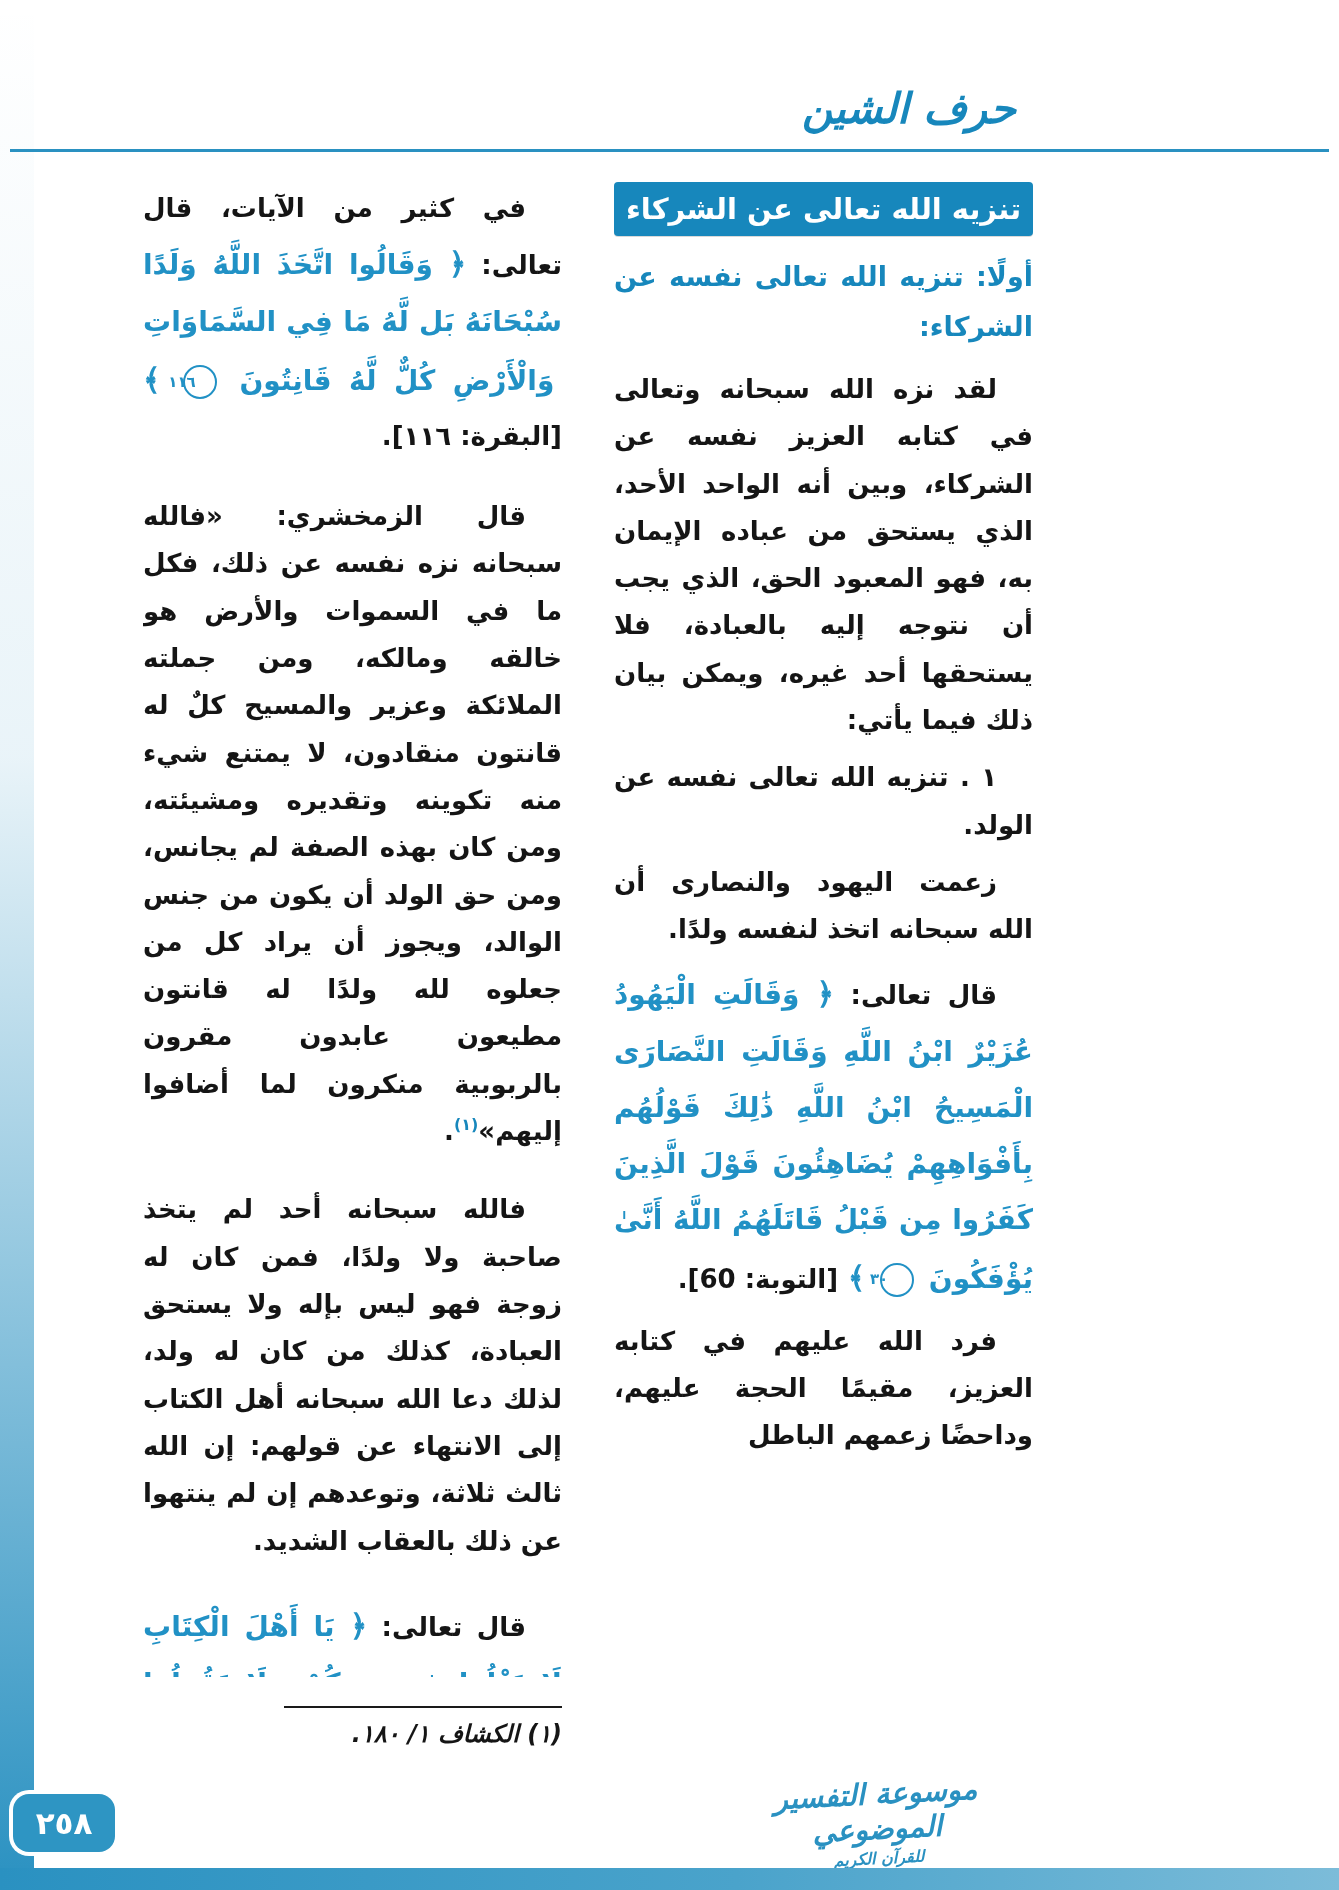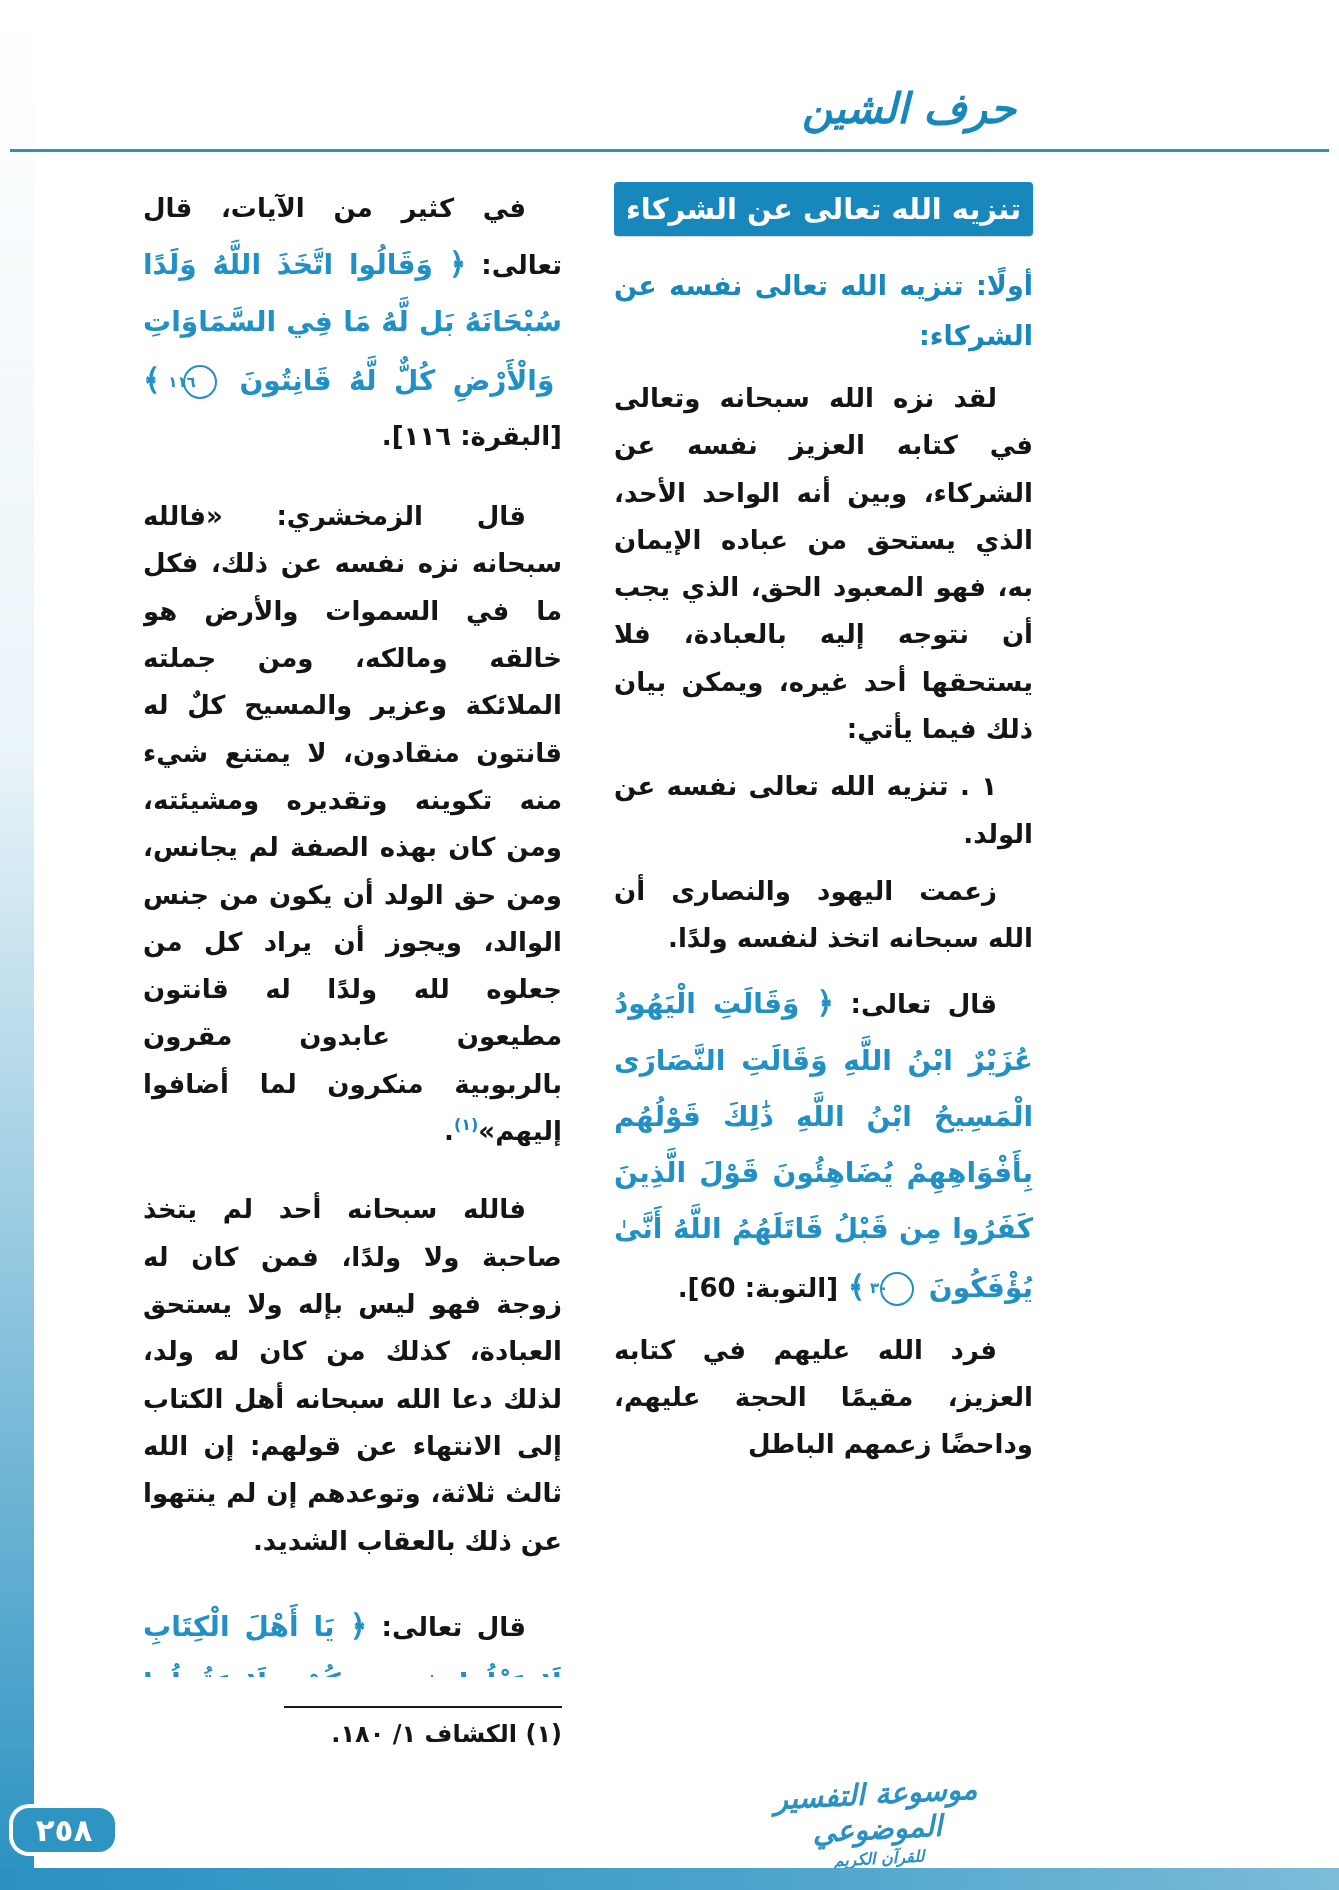--- a/index.html
+++ b/index.html
@@ -36,21 +36,21 @@
 
   .body-par {
     font-size:26px; font-weight:700; line-height:1.82;
     text-align:justify; color:#151515; margin-bottom:10px;
   }
   .indent { text-indent:36px; }
 
   .section-box {
     background:#1787bc; color:#ffffff; text-align:center;
     font-size:29px; font-weight:700;
-    padding:10px 6px; border-radius:4px; margin-bottom:25px;
+    padding:10px 6px; border-radius:4px; margin-bottom:16px;
     box-shadow:0 1px 0 rgba(0,0,0,0.15);
   }
   .blue-subheading {
     color:#1787bc; font-size:27px; font-weight:700;
     line-height:1.85; text-align:justify; margin:12px 0 14px 0;
   }
 
   .quran { color:#2191c5; font-weight:700; }
   .quran-par { line-height:2.0; }
   .quran-large { font-size:28px; }
@@ -65,33 +65,33 @@
 
   .fn-sup {
     color:#1787bc; font-size:16px; font-weight:700;
     vertical-align:super; line-height:0;
   }
 
   .verse-clip { flex:1 1 auto; min-height:0; overflow:hidden; }
 
   .footnote-area { margin-top:auto; flex:0 0 auto; padding-top:8px; }
   .footnote-rule { width:278px; height:2px; background:#1a1a1a; margin-bottom:12px; }
-  .footnote { font-size:24px; font-weight:700; text-align:right; color:#151515; }
+  .footnote { font-size:24px; font-weight:700; text-align:right; color:#151515;font-style:italic; }
 
   
   .stamp {
     position:absolute; bottom:22px; right:352px; width:220px;
     text-align:center; color:#2a91c1; transform:rotate(-3deg);
   }
   .stamp-line1 { font-size:29px; font-weight:700; font-style:italic; line-height:1.2; }
   .stamp-line2 { font-size:16px; font-weight:700; font-style:italic; margin-top:2px; }
 
   .page-number {
     position:absolute; bottom:38px; left:13px;
-    width:102px; height:44px;
+    width:102px; height:58px;
     background:#2e95c3; color:#ffffff;
     border-radius:16px; box-shadow:0 0 0 4px #ffffff;
     display:flex; align-items:center; justify-content:center;
     font-size:31px; font-weight:700; z-index:5;
   }
 
   
   .edge-right {
     position:absolute; top:0; left:0; width:34px; height:100%; z-index:2;
     background:linear-gradient(180deg,

